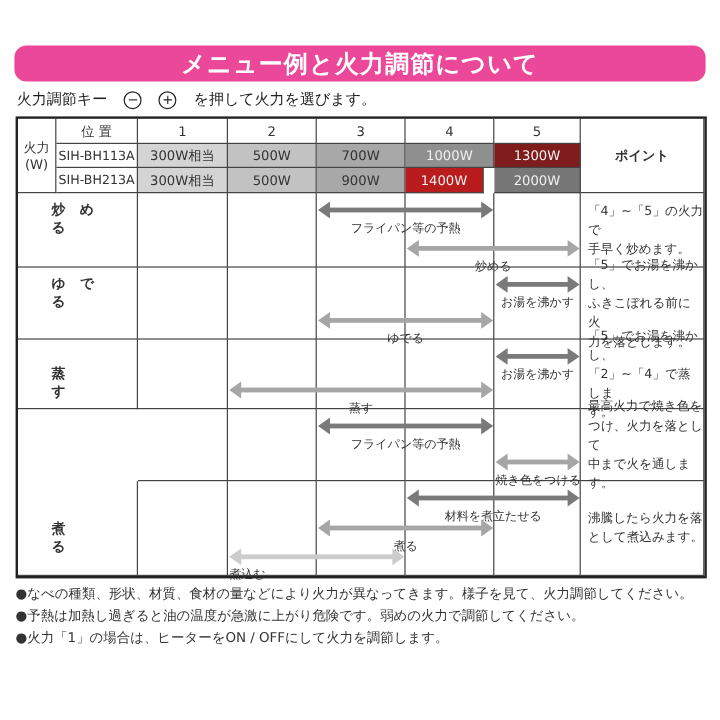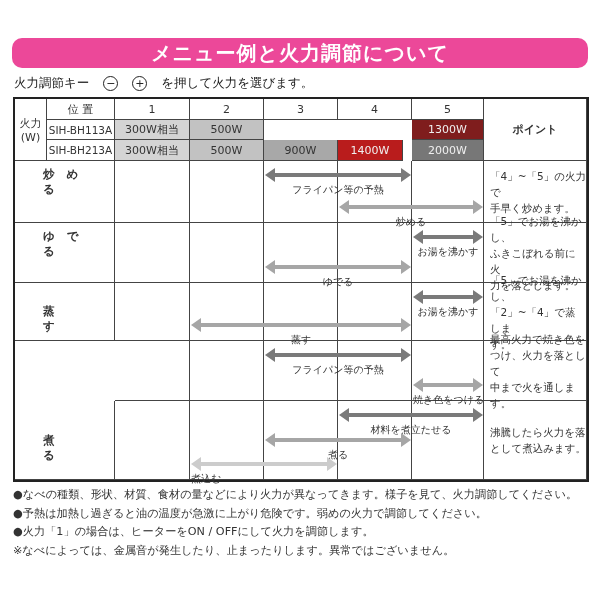--- a/index.html
+++ b/index.html
@@ -61,20 +61,26 @@
     </div>
     <div class="cell" style="left: 32px; top: 21px; width: 68px; height: 20px; font-size: 10.5px;">
       <span>SIH-BH113A</span>
     </div>
     <div class="cell" style="left: 100px; top: 21px; width: 75px; height: 20px; background: rgb(212, 212, 212); color: rgb(51, 51, 51);">
       <span>300W相当</span>
     </div>
     <div class="cell" style="left: 175px; top: 21px; width: 74px; height: 20px; background: rgb(194, 194, 194); color: rgb(51, 51, 51);">
       <span>500W</span>
     </div>
+    <div class="cell" style="left: 249px; top: 21px; width: 74px; height: 20px; background: rgb(168, 168, 168); color: rgb(51, 51, 51);">
+      <span>700W</span>
+    </div>
+    <div class="cell" style="left: 323px; top: 21px; width: 74px; height: 20px; background: rgb(143, 143, 143); color: rgb(240, 240, 240);">
+      <span>1000W</span>
+    </div>
     <div class="cell" style="left: 397px; top: 21px; width: 72px; height: 20px; background: #7f1d1d; color: rgb(240, 240, 240);">
       <span>1300W</span>
     </div>
     <div class="cell" style="left: 32px; top: 41px; width: 68px; height: 21px; font-size: 10.5px;">
       <span>SIH-BH213A</span>
     </div>
     <div class="cell" style="left: 100px; top: 41px; width: 75px; height: 21px; background: rgb(212, 212, 212); color: rgb(51, 51, 51);">
       <span>300W相当</span>
     </div>
     <div class="cell" style="left: 175px; top: 41px; width: 74px; height: 21px; background: rgb(194, 194, 194); color: rgb(51, 51, 51);">
@@ -224,14 +230,13 @@
       <div class="hl" style="border-right-color: rgb(204, 204, 204);"></div>
       <div class="hr" style="border-left-color: rgb(204, 204, 204);"></div>
     </div>
     <div class="alabel" style="top: 373px; left: 176px; width: 146px; text-align: left;">煮込む</div>
   </div>
 
 <div class="notes" id="notes">
     <div>●なべの種類、形状、材質、食材の量などにより火力が異なってきます。様子を見て、火力調節してください。</div>
     <div>●予熱は加熱し過ぎると油の温度が急激に上がり危険です。弱めの火力で調節してください。</div>
     <div>●火力「1」の場合は、ヒーターをON / OFFにして火力を調節します。</div>
-    <div>※なべによっては、金属音が発生したり、止まったりします。異常ではございません。</div>
   </div>
 
 </body></html>

